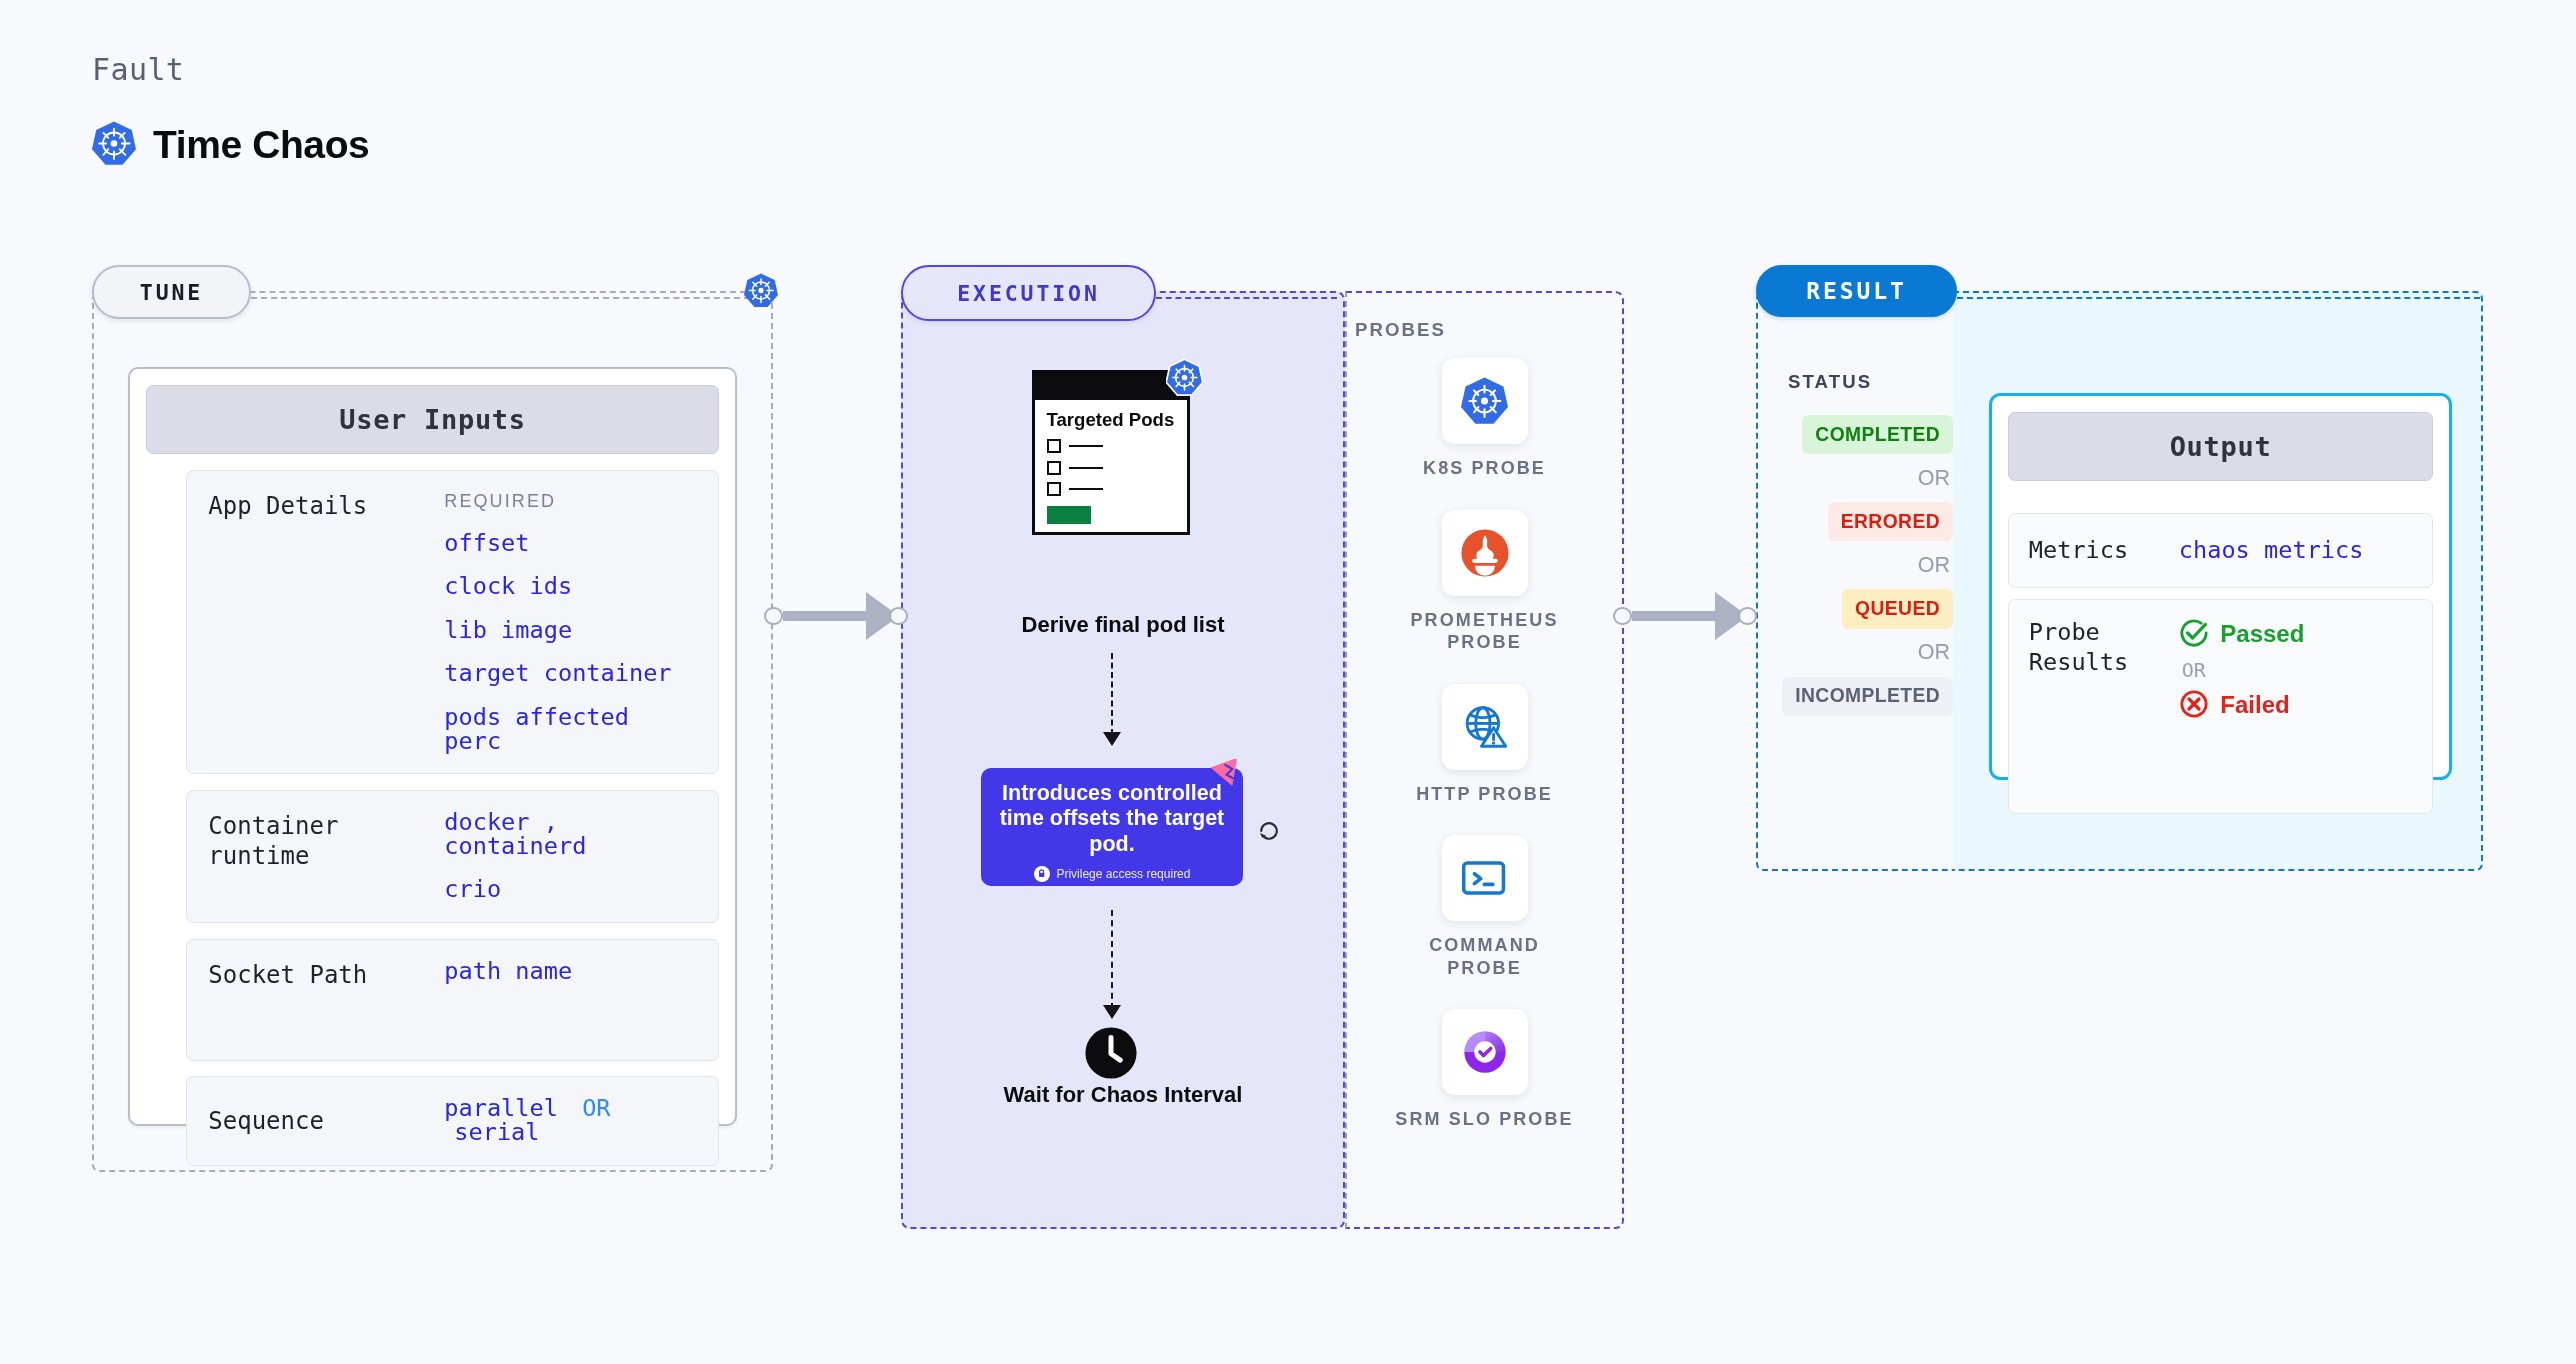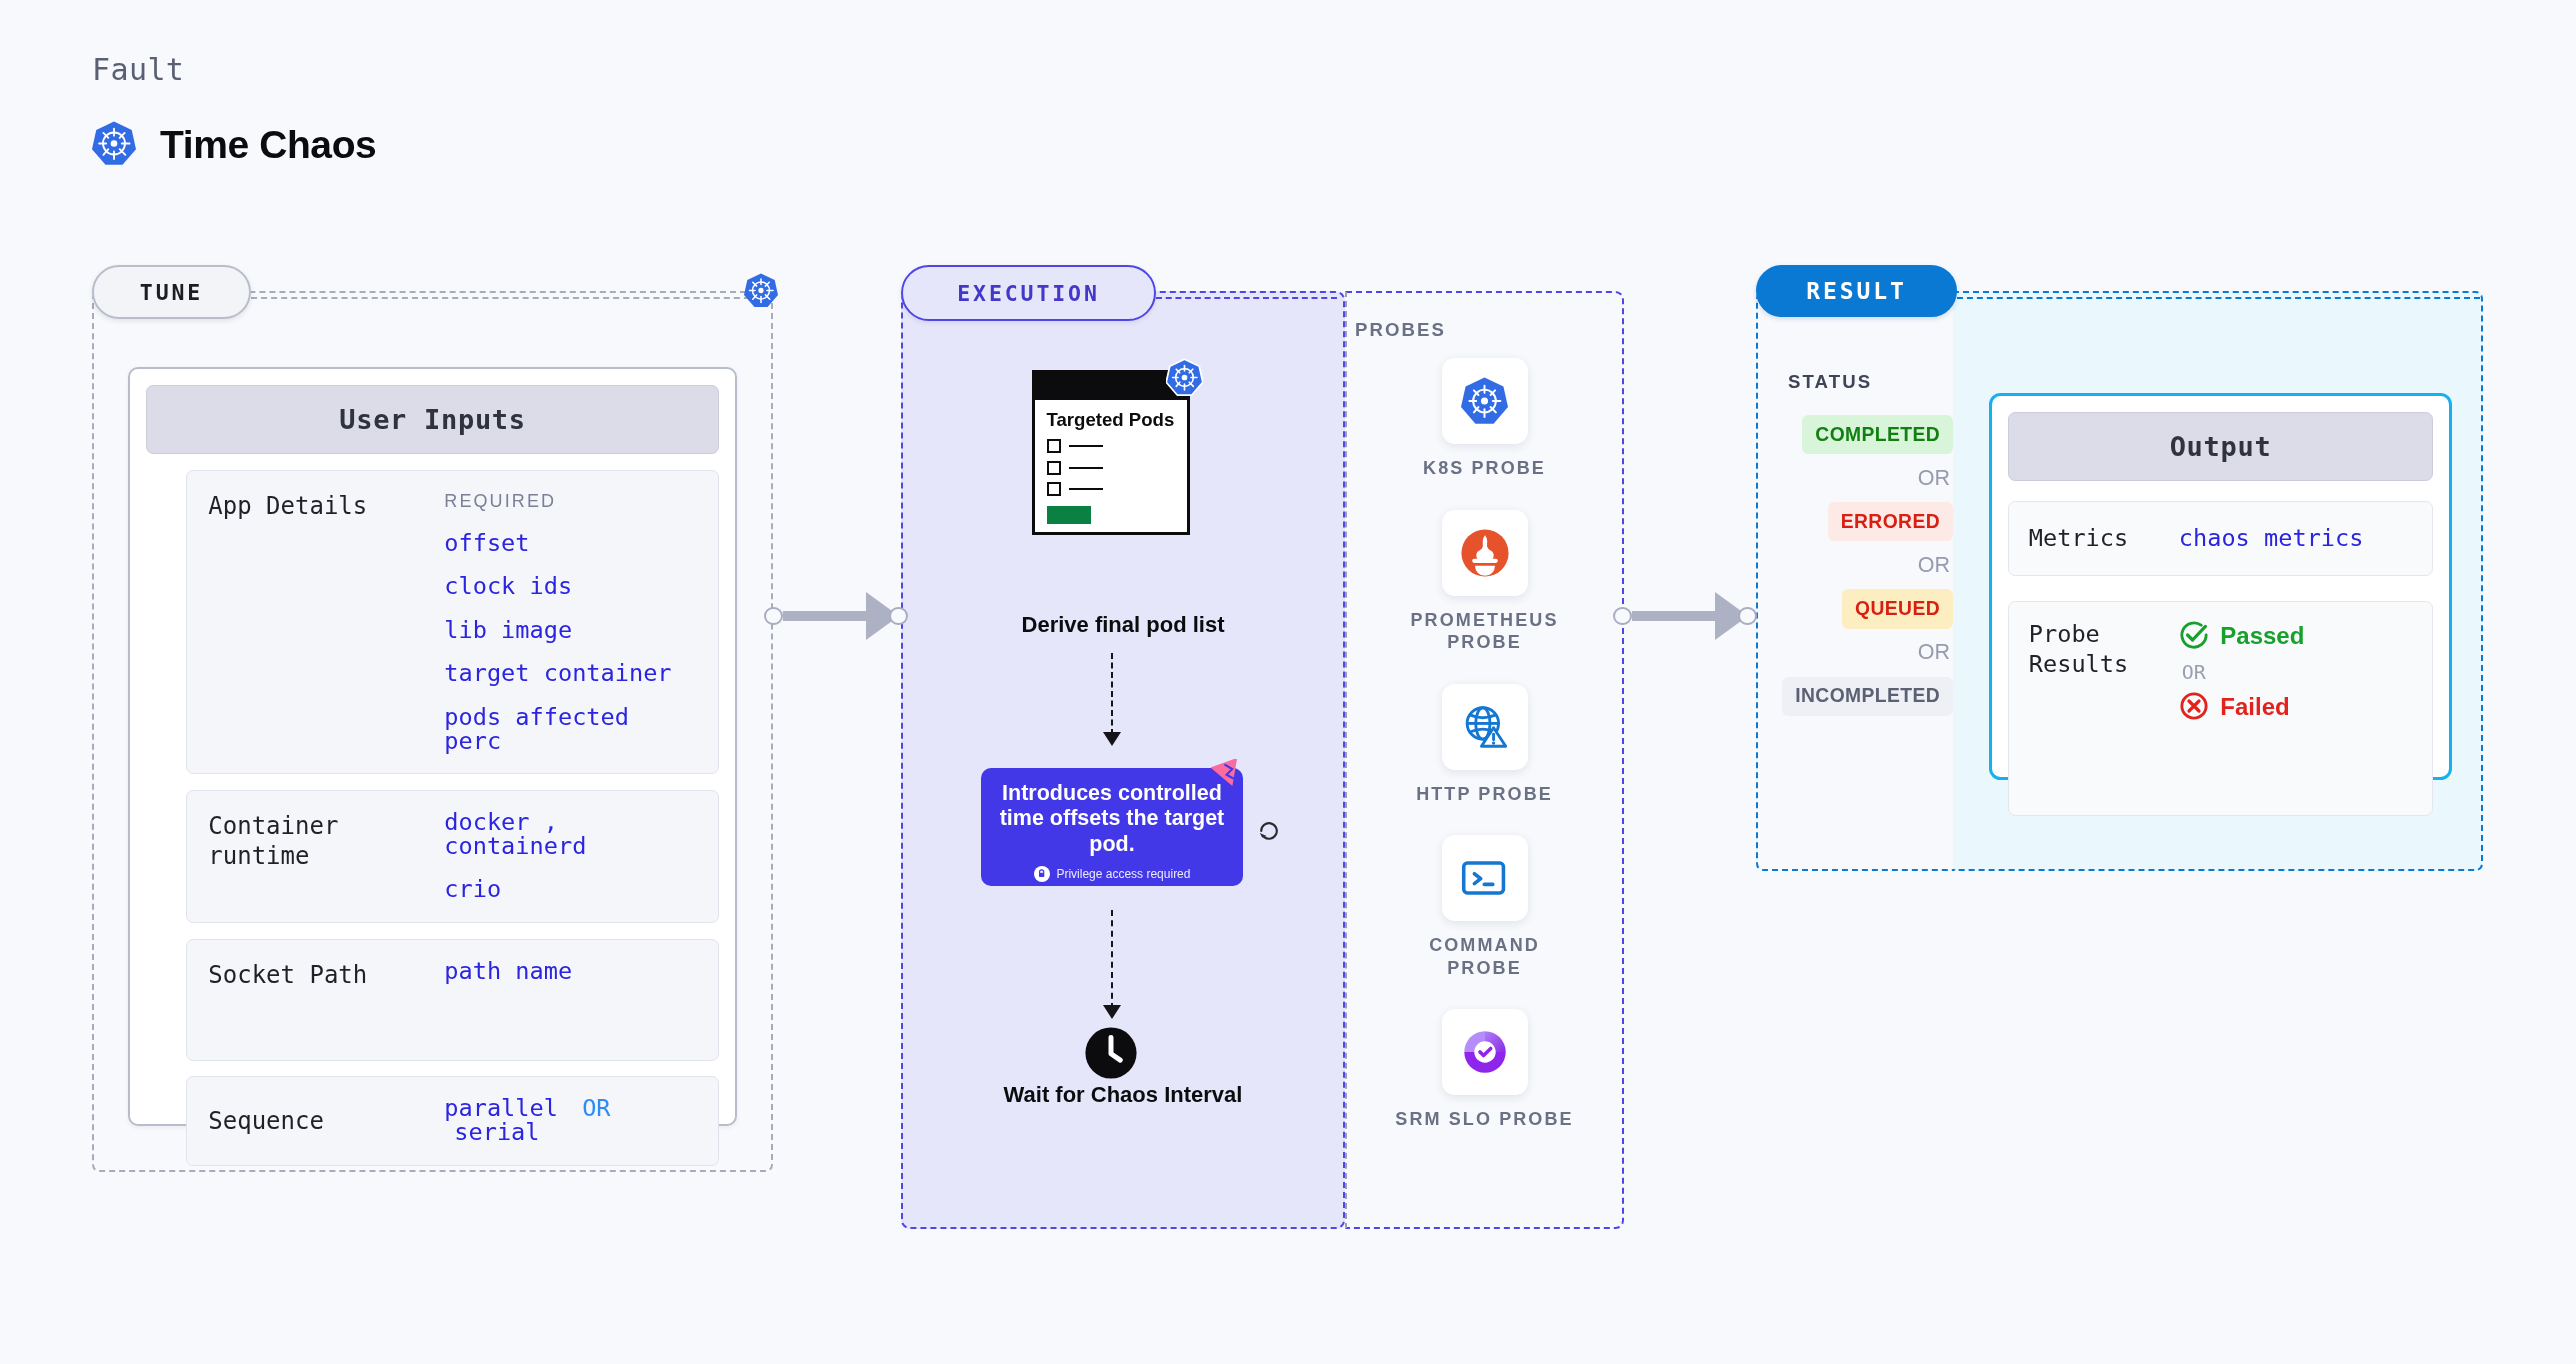--- a/index.html
+++ b/index.html
@@ -10,21 +10,21 @@
     overflow: hidden;
   }
   .stage { position: relative; width: 2576px; height: 1365px; }
 
   
   .fault-label {
     position: absolute; left: 92px; top: 52px;
     font-family: "DejaVu Sans Mono", monospace;
     font-size: 30px; color: #5a6074; letter-spacing: 0.4px;
   }
-  .title-row { position: absolute; left: 92px; top: 120px; display: flex; align-items: center; gap: 24px; text-align: right; }
+  .title-row { position: absolute; left: 92px; top: 120px; display: flex; align-items: center; gap: 17px; text-align: right; }
   .title-text { font-size: 39px; font-weight: 700; color: #0b0c0e; letter-spacing: -0.4px; }
 
   
   .panel-tag {
     position: absolute; display: flex; align-items: center; justify-content: center;
     border-radius: 29px; font-family: "DejaVu Sans Mono", monospace;
     font-weight: 700; letter-spacing: 2.9px; z-index: 30;
   }
   .tag-tune {
     left: 92px; top: 265px; width: 159px; height: 54px;
@@ -208,21 +208,21 @@
   .b-errored { background: #fde9e6; color: #d81f11; }
   .b-queued { background: #fdeec2; color: #d81f11; }
   .b-incompleted { background: #eff0f5; color: #5b6073; }
   .or-text { font-size: 21.5px; color: #969bae; padding: 11.5px 2.9px; }
 
   
   .output-card {
     position: absolute; left: 1989px; top: 393px; width: 463px; height: 387px;
     background: #ffffff; border: 3.6px solid #17b0ee; border-radius: 11.5px; padding: 15.8px;
   }
-  .out-rows { margin-top: 20px; display: flex; flex-direction: column; gap: 25px; }
+  .out-rows { margin-top: 32px; display: flex; flex-direction: column; gap: 11px; }
   .out-row {
     background: #f9fafc; border: 1.4px solid #e3e6ee; border-radius: 7.2px;
     padding: 18.6px 20px; display: flex; align-items: flex-start;
   }
   .out-label {
     width: 150px; flex: none;
     font-family: "DejaVu Sans Mono", monospace; font-size: 23.6px; color: #1f2128; line-height: 1.25;
   }
   .out-metrics { min-height: 75px; align-items: center; }
   .out-probe { min-height: 215px; }

